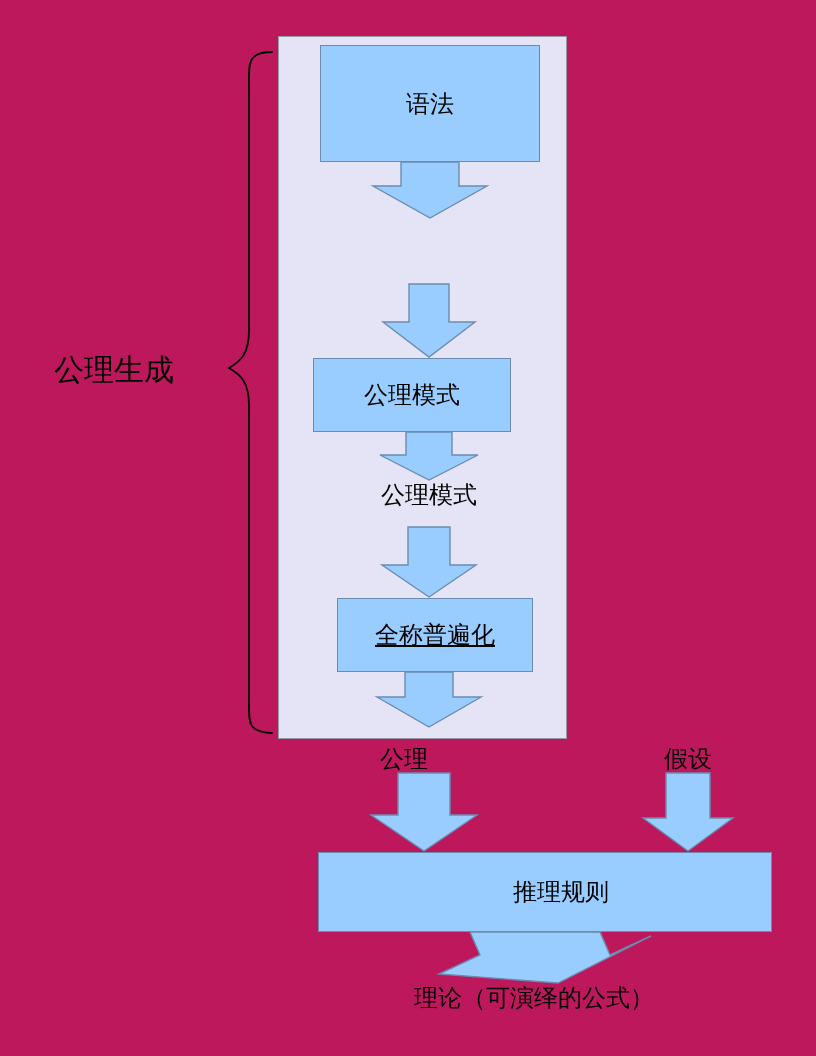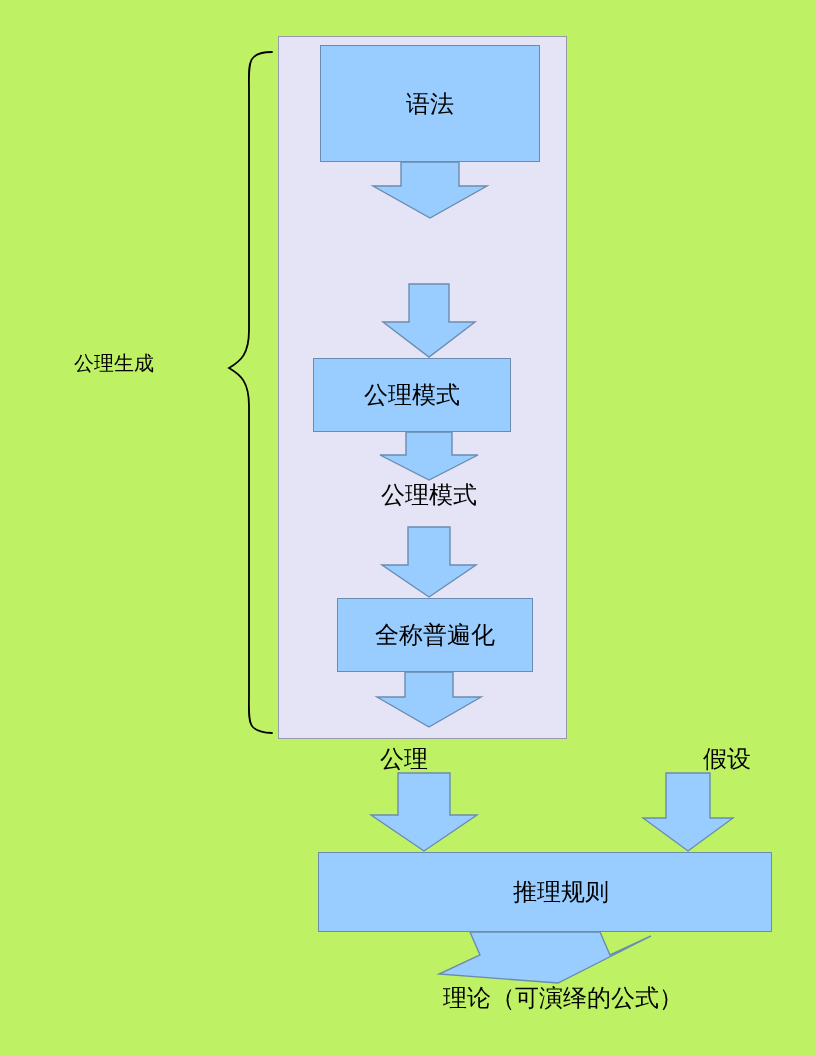--- a/index.html
+++ b/index.html
@@ -5,21 +5,21 @@
   html, body {
     margin: 0;
     padding: 0;
     background: #ffffff;
     font-family: "Liberation Serif", "DejaVu Serif", serif;
   }
   #canvas {
     position: relative;
     width: 816px;
     height: 1056px;
-    background: #bef264;
+    background: #be185d;
     overflow: hidden;
   }
   #shape-layer {
     position: absolute;
     left: 0; top: 0;
     width: 816px; height: 1056px;
     z-index: 2;
   }
   .group-box {
     position: absolute;
@@ -41,21 +41,21 @@
   }
   .free-label {
     position: absolute;
     font-size: 24px;
     color: var(--text, #000);
     text-align: center;
     white-space: nowrap;
     z-index: 3;
   }
   .brace-label {
-    font-size: 20px;
+    font-size: 30px;
   }
   .block-arrow {
     fill: var(--box-fill, #99CCFF);
     stroke: var(--box-border, #6B8CAE);
     stroke-width: 1.4;
     stroke-linejoin: miter;
   }
   .brace-path {
     fill: none;
     stroke: #000000;
@@ -98,32 +98,32 @@
   </svg>
 
   <div class="node-box" style="left:320px; top:45px; width:220px; height:117px;">
     <span>语法</span>
   </div>
 
   <div class="node-box" style="left:313px; top:358px; width:198px; height:74px;">
     <span>公理模式</span>
   </div>
 
-  <div class="node-box" style="left:337px; top:598px; width:196px; height:74px;">
+  <div class="node-box" style="left:337px; top:598px; width:196px; height:74px;text-decoration:underline;">
     <span>全称普遍化</span>
   </div>
 
   <div class="node-box" style="left:318px; top:852px; width:454px; height:80px;padding-left:32px;">
     <span>推理规则</span>
   </div>
 
 
   <div class="free-label" style="left:429px; top:479px; transform:translateX(-50%);">公理模式</div>
 
   <div class="free-label" style="left:404px; top:743px; transform:translateX(-50%);">公理</div>
 
-  <div class="free-label" style="left:688px; top:743px; transform:translateX(-50%);margin-left:39px;">假设</div>
+  <div class="free-label" style="left:688px; top:743px; transform:translateX(-50%);">假设</div>
 
-  <div class="free-label" style="left:563px; top:982px; transform:translateX(-50%);">理论（可演绎的公式）</div>
+  <div class="free-label" style="left:534px; top:982px; transform:translateX(-50%);">理论（可演绎的公式）</div>
 
   <div class="free-label brace-label" style="left:114px; top:350px; transform:translateX(-50%);">公理生成</div>
 
 </div>
 
 </body></html>

